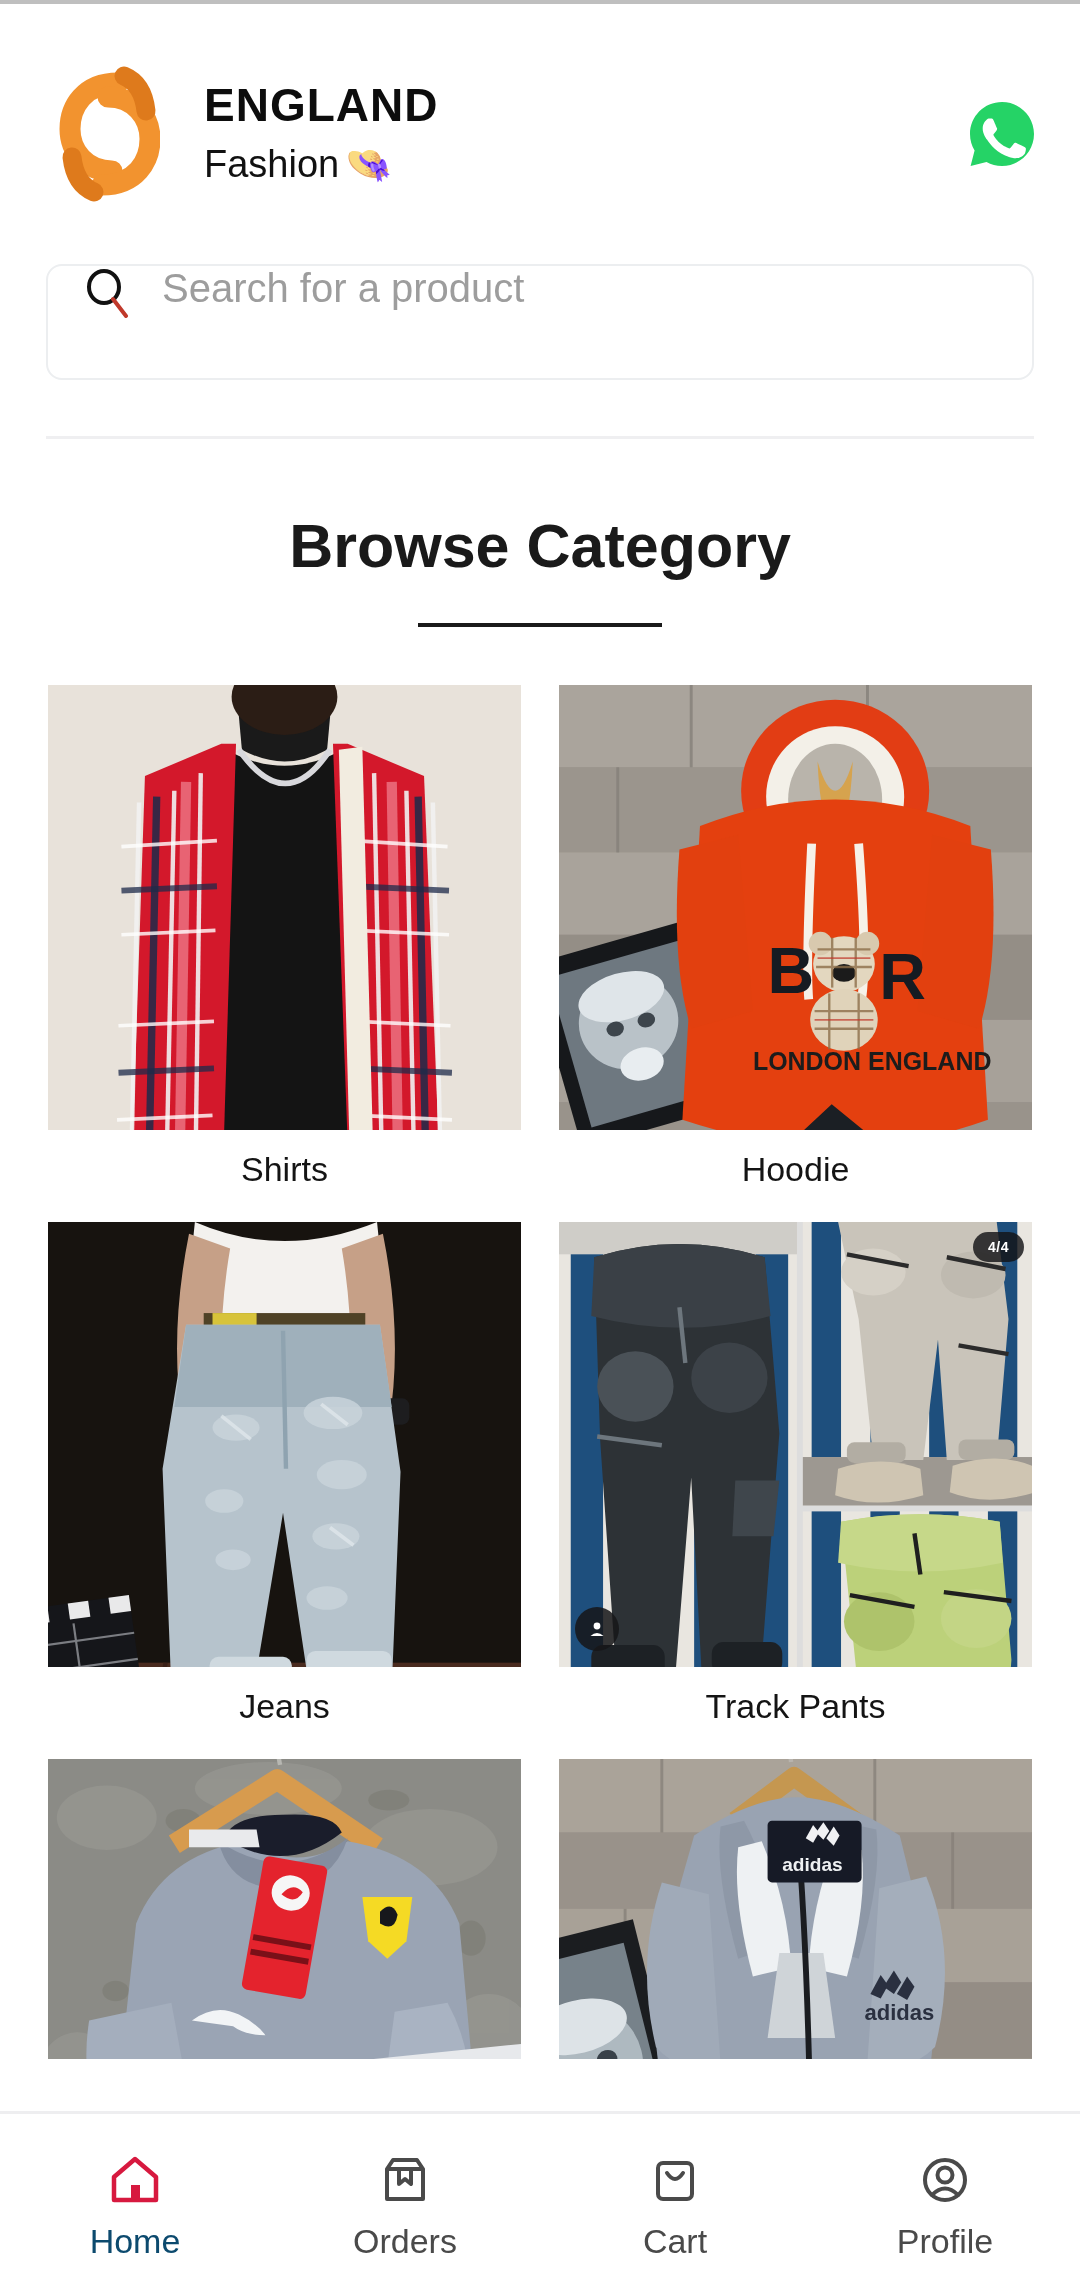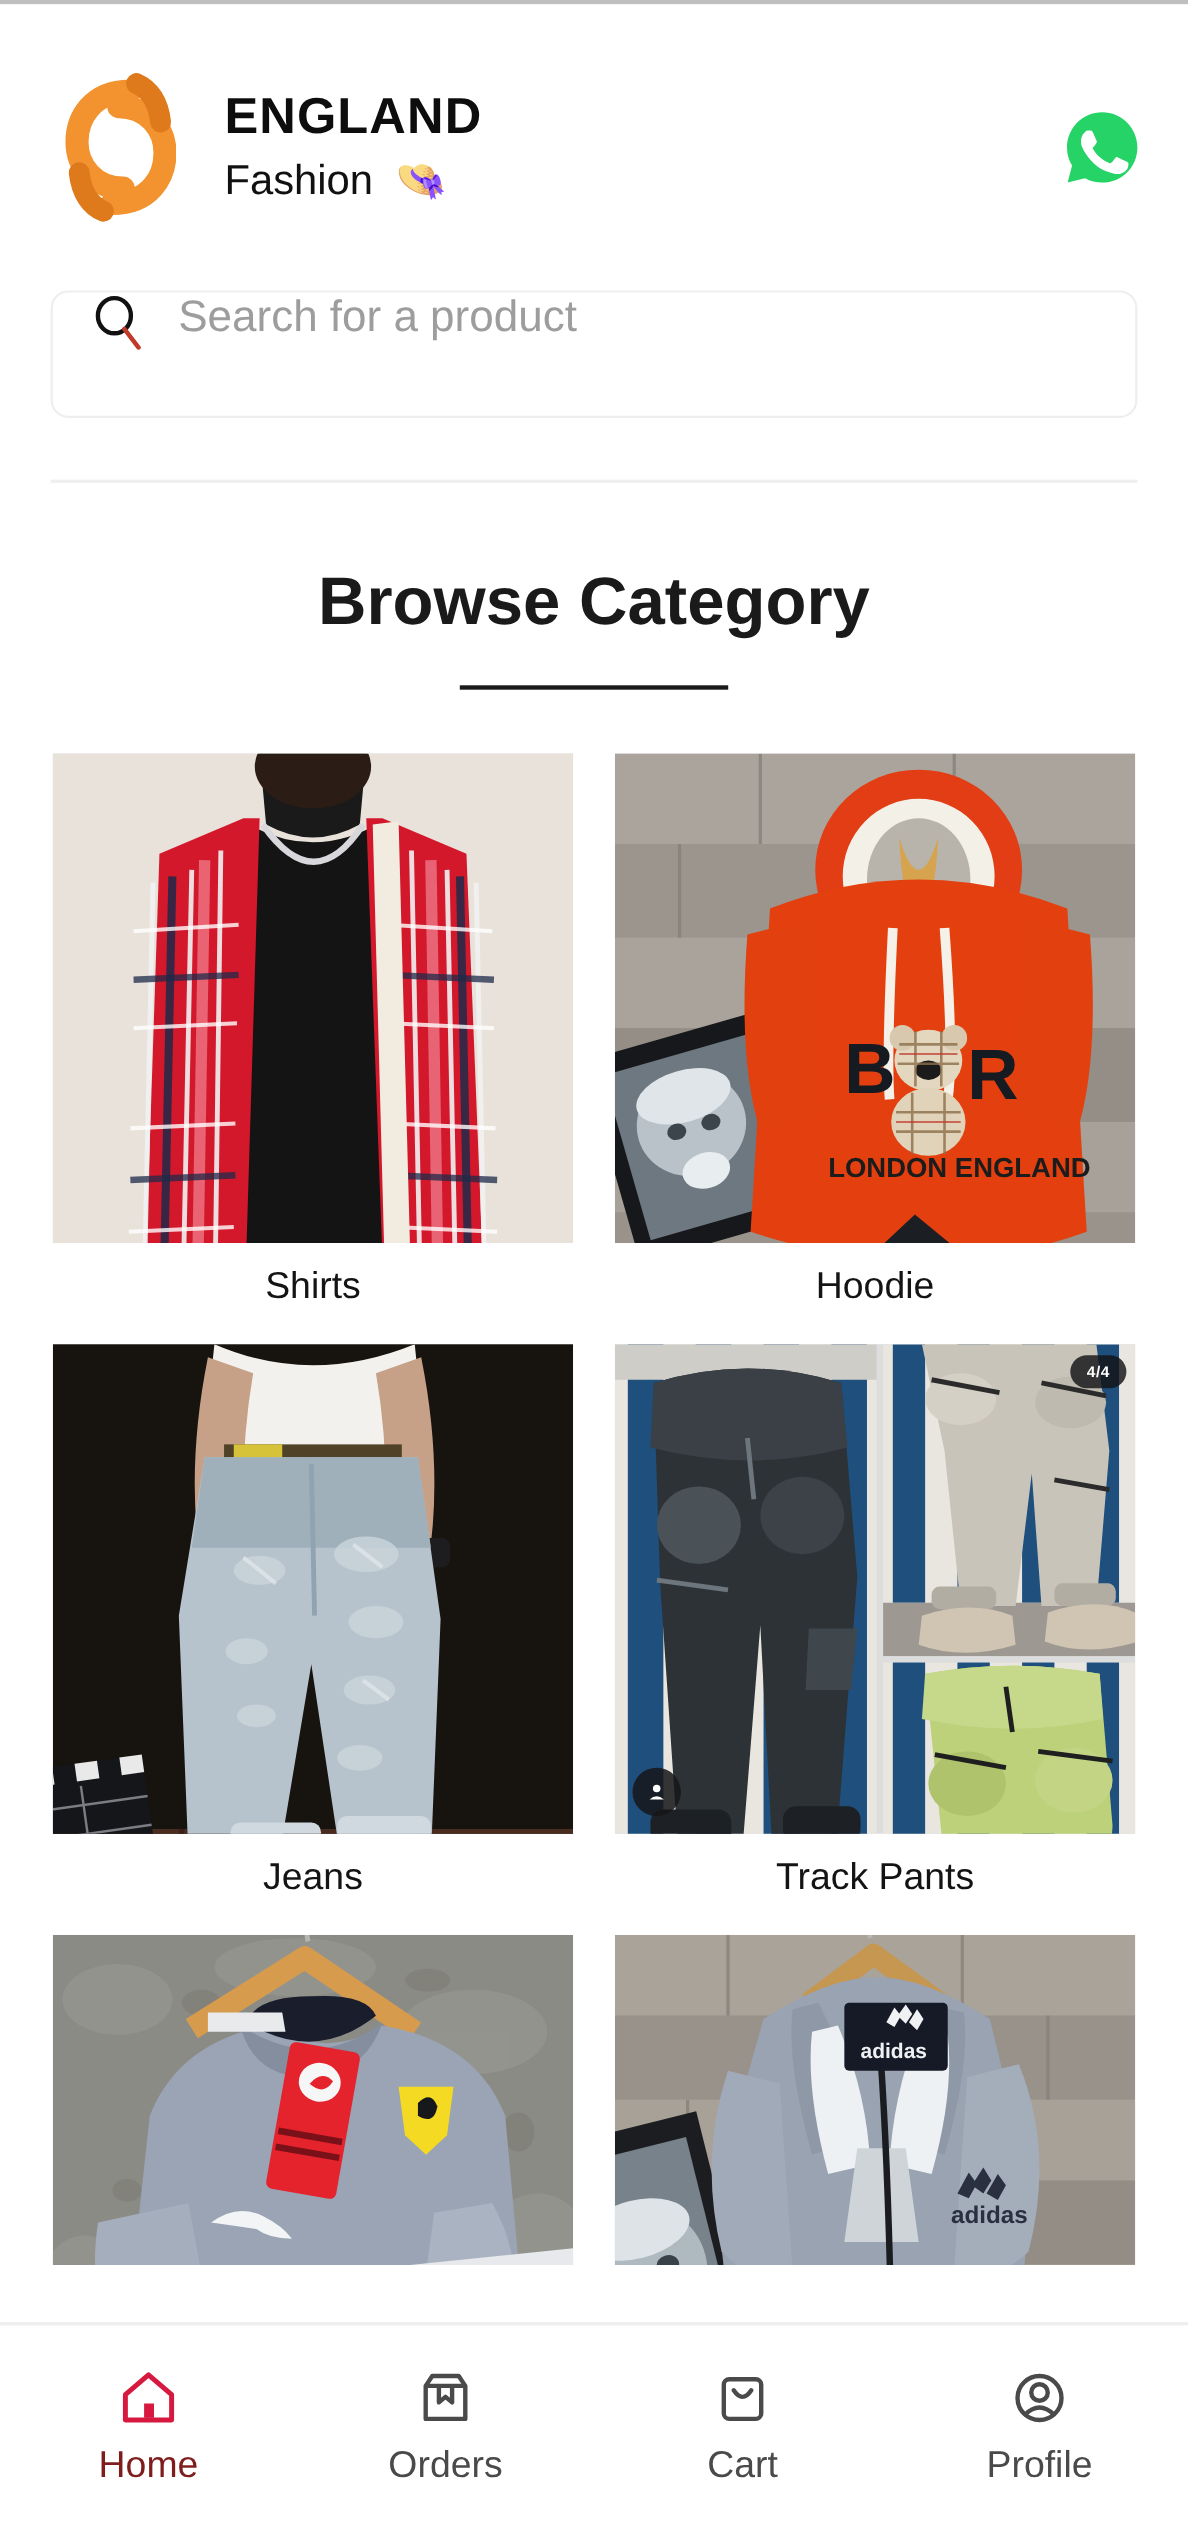--- a/index.html
+++ b/index.html
@@ -21,21 +21,21 @@
   }
   .brand { display:flex; align-items:center; flex:1; }
   .logo { width:104px; height:150px; flex:0 0 104px; position:relative; }
   .brand-text { margin-left:44px; }
   .brand-name {
     font-size:46px; font-weight:bold; color:#0d0d0d;
     letter-spacing:1px; line-height:1.15;
   }
   .brand-tag {
     font-size:38px; color:#111; line-height:1.3; margin-top:8px;
-    display:flex; align-items:center; gap:20px;
+    display:flex; align-items:center; gap:6px;
   }
   .wa-btn {
     width:68px; height:68px; flex:0 0 68px;
     display:flex; align-items:center; justify-content:center;
   }
 
   
   .search-wrap { padding:0 46px; background:#fff; }
   .search-box {
     height:116px; border:2px solid #eceef0; border-radius:16px;
@@ -93,21 +93,21 @@
     position:absolute; left:0; bottom:0; width:100%; height:184px;
     background:#fff; border-top:3px solid #eeeef0;
     display:flex; align-items:center;
   }
   .nav-item {
     flex:1; display:flex; flex-direction:column;
     align-items:center; justify-content:center; gap:16px;
   }
   .nav-ico { width:56px; height:56px; display:block; }
   .nav-label { font-size:34px; color:#4a4a4a; line-height:1; }
-  .nav-item.active .nav-label { color:#7f1d1d; }
+  .nav-item.active .nav-label { color:#0c4a6e; }
 </style>
 </head>
 <body>
 
 <div class="top-hairline"></div>
 
 <div class="header">
   <div class="brand">
     <div class="logo">
       <svg viewBox="0 0 104 150" width="104" height="150">

